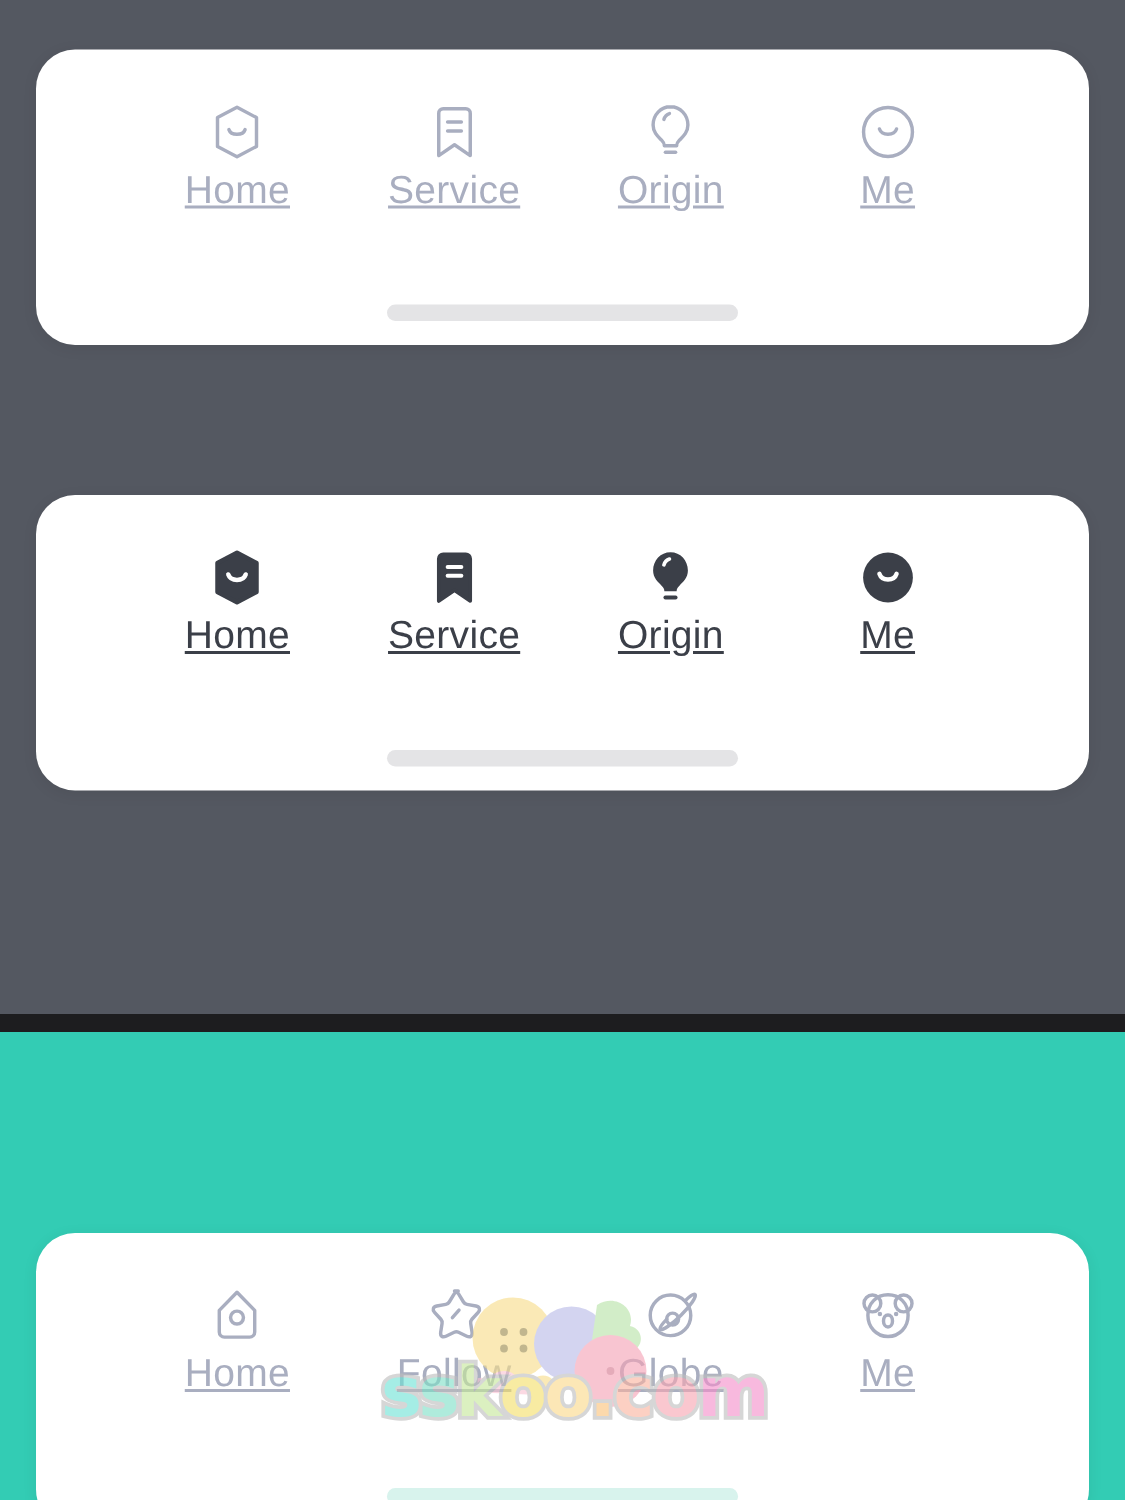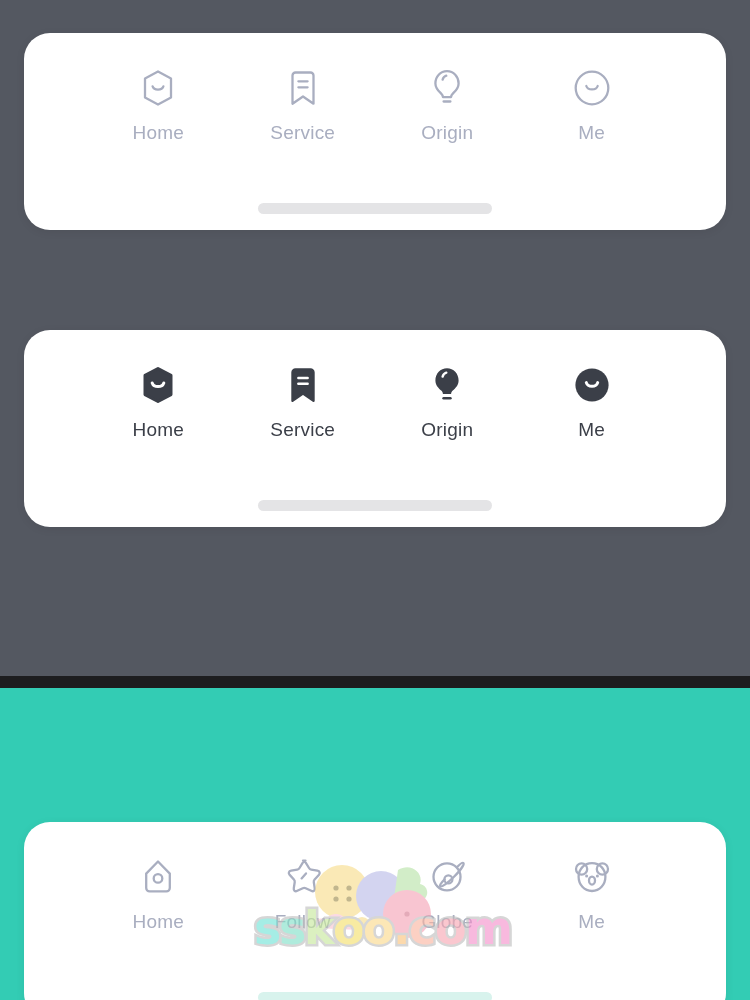--- a/index.html
+++ b/index.html
@@ -72,25 +72,26 @@
   }
   .nav-icon {
     width: 46px;
     height: 46px;
     display: flex;
     align-items: center;
     justify-content: center;
   }
   .nav-icon svg { display: block; }
   .nav-label {
-    margin-top: 12px;
-    font-size: 19px;
+    margin-top: 2px;
+    font-size: 26px;
     letter-spacing: 0.2px;
     line-height: 1;
     white-space: nowrap;
+    text-decoration: underline;
   }
 
   
   .theme-light .nav-label { color: #a9aec0; }
   
   .theme-dark .nav-label  { color: #3b3f48; }
 
   
   .home-indicator {
     position: absolute;

